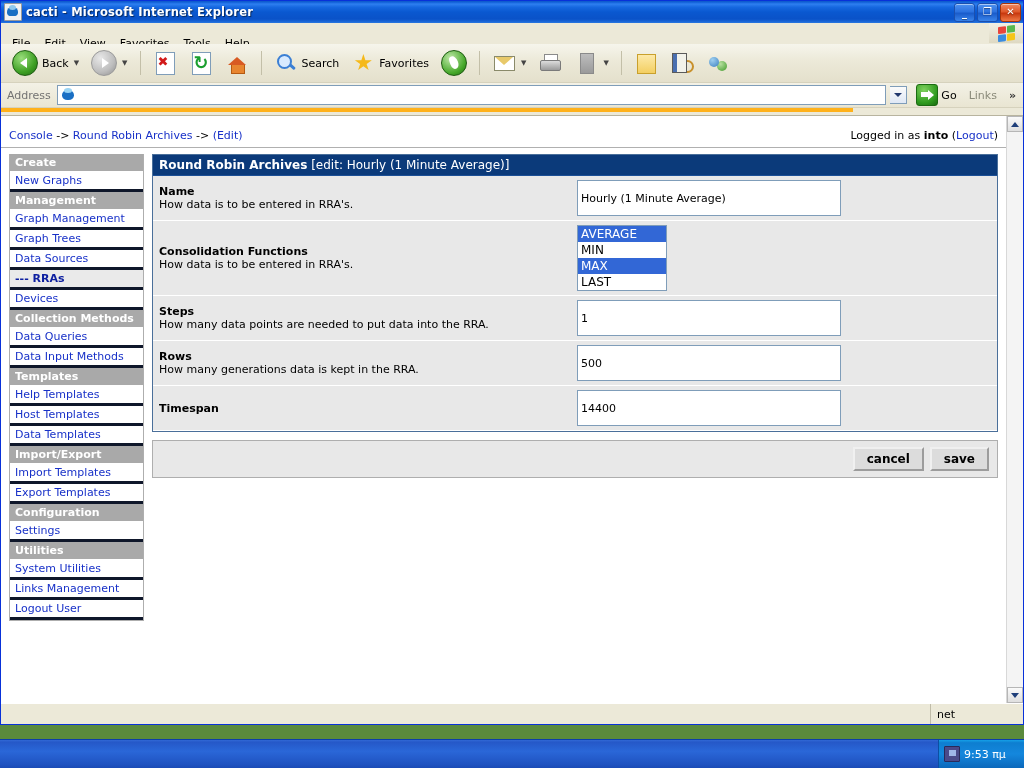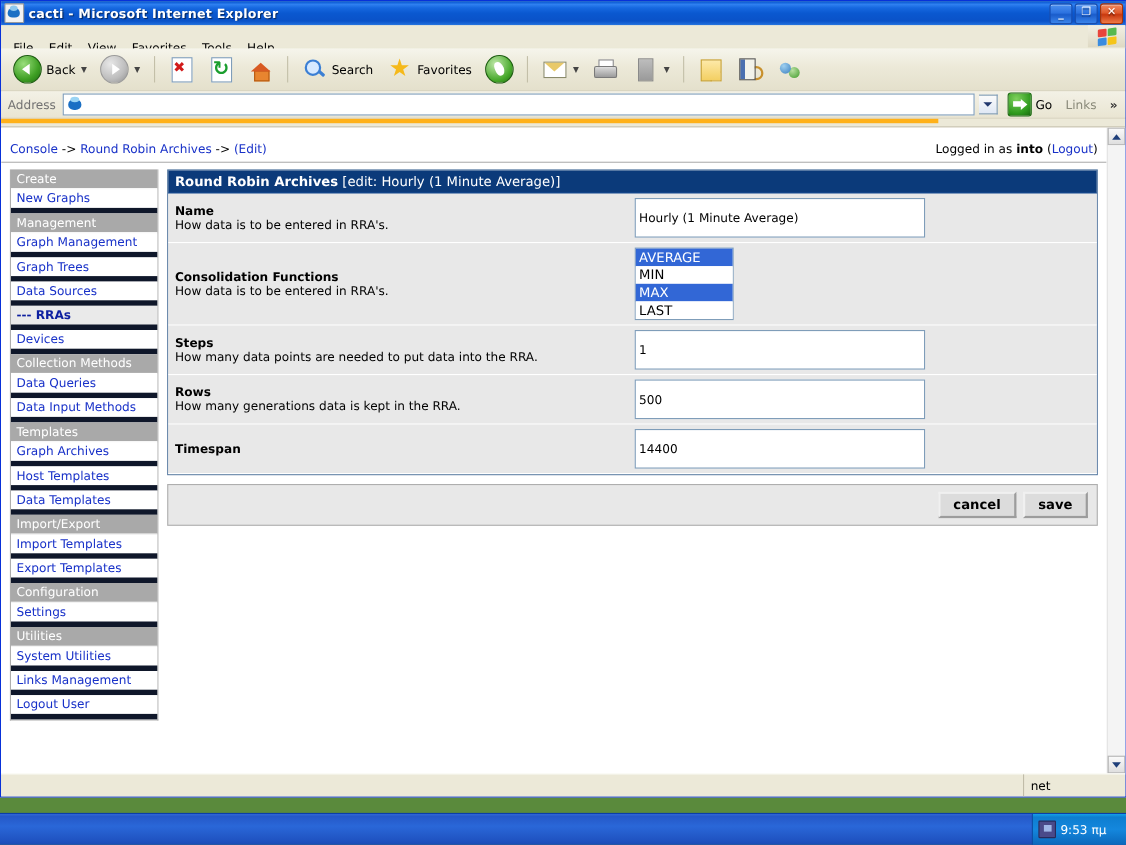--- a/index.html
+++ b/index.html
@@ -267,26 +267,26 @@
   #loginfo{ margin-left:auto; color:#000; font-size:11px;}
   #loginfo b{ font-weight:bold; }
   #loginfo a{ color:#1831c8; text-decoration:none;}
   #hr{ height:1px; background:#b0b0b0; margin:1px 0 6px 0;}
 
   #body{ display:flex; align-items:flex-start; padding:0 8px; gap:8px;}
 
   
   #sidebar{ width:133px; flex:0 0 133px; border:1px solid #aeaeae; border-top:none; background:#fff;}
   .navhdr{
-    background:#a9a9a9; color:#fff; font-weight:normal; font-size:11px;
+    background:#a9a9a9; color:#fff; font-weight:bold; font-size:11px;
     padding:2px 5px; border-bottom:1px solid #fff;
   }
   .navitem{
     display:block; color:#1831c8; font-size:11px; padding:2px 5px;
-    text-decoration:none; border-bottom:5px solid #0f172a; background:#fff;
+    text-decoration:none; border-bottom:3px solid #0f172a; background:#fff;
   }
   .navitem.active{ color:#0d1fa0; font-weight:bold; background:#eaeaea;}
 
   
   #main{ flex:1 1 auto; }
   .panel{ border:1px solid #4a6f9a; }
   .panelhdr{
     background:#0b3a7a; color:#fff; font-size:12px; padding:3px 6px;
     border-bottom:1px solid #1b4f96;
   }
@@ -491,21 +491,21 @@
               <div class="navhdr">Management</div>
               <a href="#" class="navitem">Graph Management</a>
               <a href="#" class="navitem">Graph Trees</a>
               <a href="#" class="navitem">Data Sources</a>
               <a href="#" class="navitem active">--- RRAs</a>
               <a href="#" class="navitem">Devices</a>
               <div class="navhdr">Collection Methods</div>
               <a href="#" class="navitem">Data Queries</a>
               <a href="#" class="navitem">Data Input Methods</a>
               <div class="navhdr">Templates</div>
-              <a href="#" class="navitem">Graph Archives</a>
+              <a href="#" class="navitem">Help Templates</a>
               <a href="#" class="navitem">Host Templates</a>
               <a href="#" class="navitem">Data Templates</a>
               <div class="navhdr">Import/Export</div>
               <a href="#" class="navitem">Import Templates</a>
               <a href="#" class="navitem">Export Templates</a>
               <div class="navhdr">Configuration</div>
               <a href="#" class="navitem">Settings</a>
               <div class="navhdr">Utilities</div>
               <a href="#" class="navitem">System Utilities</a>
               <a href="#" class="navitem">Links Management</a>

